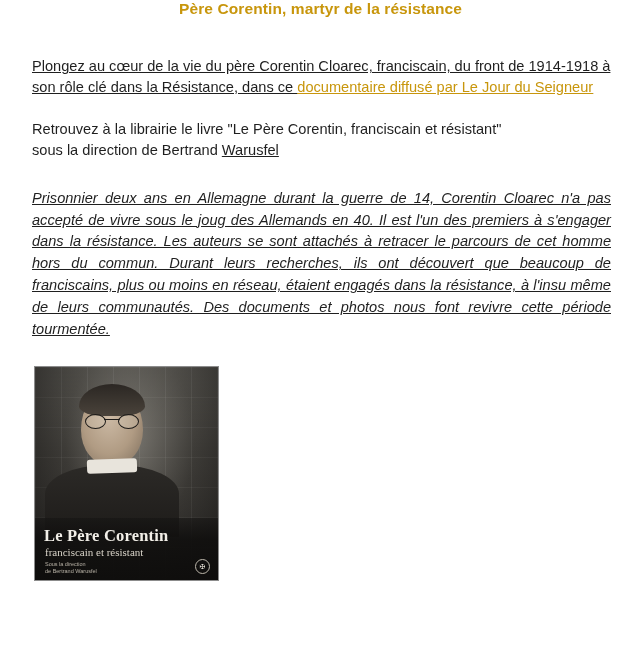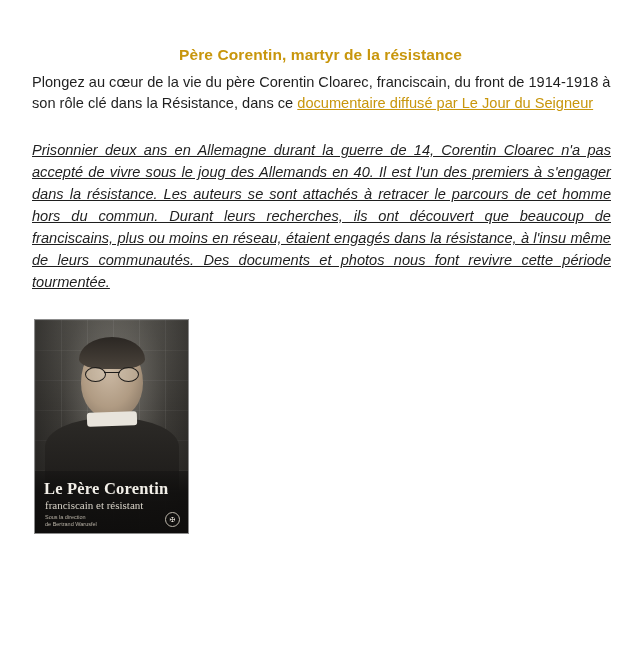--- a/index.html
+++ b/index.html
@@ -16,37 +16,37 @@
   }
   .page {
     position: relative;
     width: 641px;
     height: 664px;
     box-sizing: border-box;
     padding: 0 22px;
   }
   .title {
     margin: 0;
-    padding-top: 46px;
     text-align: center;
     font-size: 15.5px;
     font-weight: bold;
     color: #c8960c;
     letter-spacing: 0.1px;
   }
   .para {
     margin: 0;
     font-size: 14.6px;
     line-height: 1.45;
     color: #1f1f1f;
     text-align: left;
   }
   .p-intro {
-    margin-top: 8px;
+    margin-top: 38px;
     padding: 0 8px 0 10px;
+    text-decoration: underline;
   }
   .p-libr {
     margin-top: 21px;
     padding: 0 8px 0 10px;
   }
   .link {
     color: #c8960c;
     text-decoration: underline;
     cursor: pointer;
   }
@@ -63,21 +63,21 @@
     font-size: 14.6px;
     line-height: 1.5;
     text-decoration: underline;
   }
   .book-wrap {
     margin-top: 25px;
     padding-left: 12px;
   }
   .book-cover {
     position: relative;
-    width: 155px;
+    width: 185px;
     height: 215px;
     background: #3a3a38;
     border: 1px solid #8c8c8c;
     overflow: hidden;
     box-sizing: border-box;
   }
   
   .bg-grid {
     position: absolute;
     inset: 0;
@@ -216,20 +216,21 @@
 </style>
 </head>
 <body>
 
 <div class="page">
 
   <h1 class="title">Père Corentin, martyr de la résistance</h1>
 
   <p class="para p-intro"><span>Plongez au cœur de la vie du père Corentin Cloarec, franciscain, du front de 1914-1918 à son rôle clé dans la Résistance, dans ce </span><a class="link" href="#">documentaire diffusé par Le Jour du Seigneur</a></p>
 
+  <p class="para p-libr"><span>Retrouvez à la librairie le livre "Le Père Corentin, franciscain et résistant"</span><br><span>sous la direction de Bertrand </span><span class="underline-name">Warusfel</span></p>
 
   <p class="para p-quote">Prisonnier deux ans en Allemagne durant la guerre de 14, Corentin Cloarec n'a pas accepté de vivre sous le joug des Allemands en 40. Il est l'un des premiers à s'engager dans la résistance. Les auteurs se sont attachés à retracer le parcours de cet homme hors du commun. Durant leurs recherches, ils ont découvert que beaucoup de franciscains, plus ou moins en réseau, étaient engagés dans la résistance, à l'insu même de leurs communautés. Des documents et photos nous font revivre cette période tourmentée.</p>
 
   <div class="book-wrap">
     <div class="book-cover">
       <div class="bg-grid"></div>
       <div class="bg-vign"></div>
       <div class="body"></div>
       <div class="head"></div>
       <div class="hair"></div>

